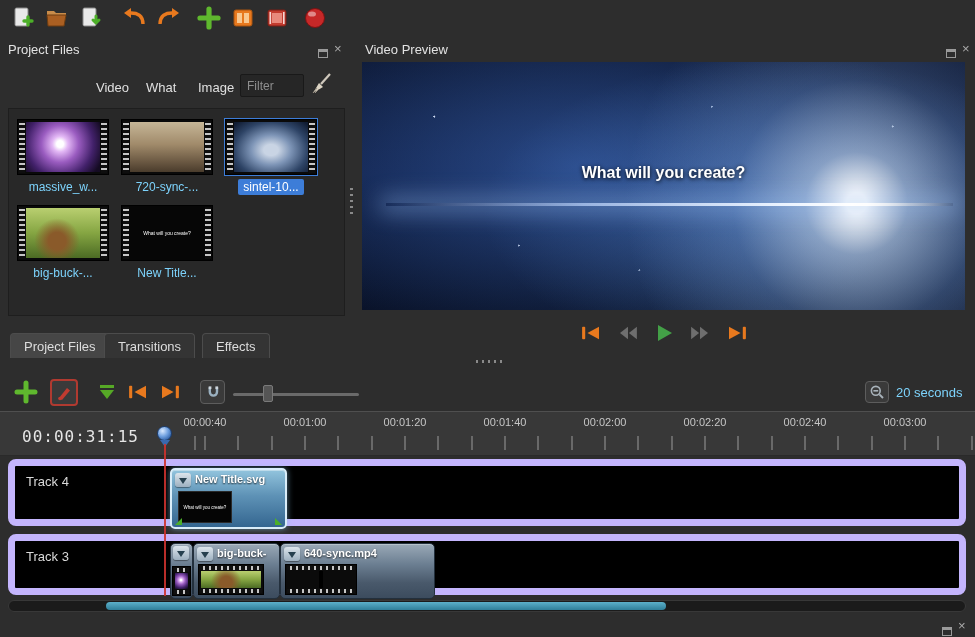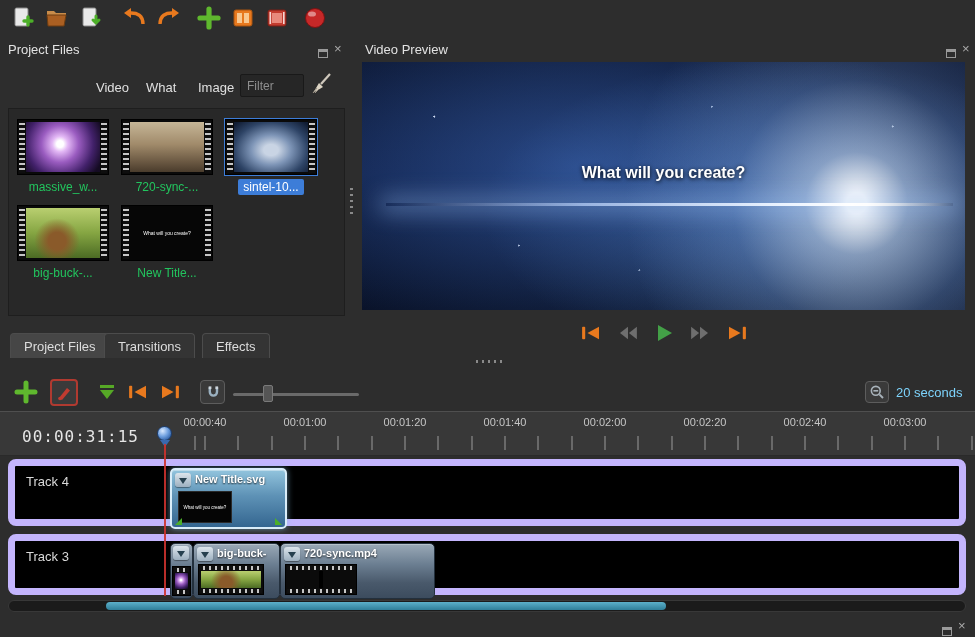--- a/index.html
+++ b/index.html
@@ -16,21 +16,21 @@
   .btn{background:#454545;border:1px solid #606060;border-radius:3px;color:#ececec;font-size:13px;padding:4px 11px;display:inline-block;cursor:pointer;}
   .flatbtn{color:#e0e0e0;font-size:13px;padding:5px 6px;display:inline-block;cursor:pointer;}
   .filter-input{position:absolute;background:#262626;border:1px solid #191919;border-radius:2px;color:#ccc;font-size:12px;padding:3px 6px;width:64px;height:23px;outline:none;}
   .filter-input::placeholder{color:#8e8e8e;}
   .thumbs{position:absolute;background:#282828;border:1px solid #1e1e1e;}
   .pf-item{position:absolute;width:100px;text-align:center;cursor:pointer;}
   .film-v{position:relative;width:92px;height:56px;margin:0 auto;background:#0a0a0a;border:1px solid #000;}
   .film-v::before,.film-v::after{content:"";position:absolute;top:1px;bottom:1px;width:6px;background:repeating-linear-gradient(180deg,#0e0e0e 0 2px,#c6c6c6 2px 4px,#0e0e0e 4px 5px);}
   .film-v::before{left:1px}.film-v::after{right:1px}
   .film-v .img{position:absolute;left:8px;right:8px;top:2px;bottom:2px;}
-  .pf-label{font-size:12px;color:#22c55e;margin-top:4px;display:inline-block;padding:1px 5px;border-radius:2px;white-space:nowrap;}
+  .pf-label{font-size:12px;color:#7dd3fc;margin-top:4px;display:inline-block;padding:1px 5px;border-radius:2px;white-space:nowrap;}
   .pf-label.sel{background:#3d7dd8;color:#fff;}
   .tab{position:absolute;height:25px;padding:5px 13px;font-size:13px;color:#ddd;background:#343434;border:1px solid #4c4c4c;border-bottom:none;border-radius:4px 4px 0 0;cursor:pointer;}
   .tab.active{background:#464646;}
   
   .img-massive{background:radial-gradient(circle at 46% 44%,#ffffff 0 7%,#e3b8f5 16%,#9a5cc0 38%,#42216a 68%,#140b22 92%);}
   .img-720{background:linear-gradient(180deg,#c6b697 0%,#a08a6a 45%,#6a5842 80%,#4a3c2c 100%);}
   .img-sintel{background:radial-gradient(ellipse at 50% 56%,#c9d4e4 0 14%,#7d94b6 38%,#2e4466 70%,#101c33 95%);}
   .img-bigbuck{background:radial-gradient(circle at 42% 66%,#8a5a2a 0 16%,transparent 42%),linear-gradient(180deg,#b9cf70 0%,#85a542 50%,#4c6b24 100%);}
   .img-title{background:#060606;display:flex;align-items:center;justify-content:center;}
   .img-room{background:linear-gradient(180deg,#b9bdc4 0%,#8d9199 55%,#5b5f67 100%);}
@@ -309,21 +309,21 @@
     </div>
     <div class="clip" style="left:178px;top:2px;width:87px;height:56px;">
       <span class="chev"></span>
       <span class="clip-label">big-buck-</span>
       <div class="film-h" style="left:4px;bottom:3px;width:66px;height:31px;">
           <div class="img img-bigbuck"></div>
         </div>
     </div>
     <div class="clip" style="left:265px;top:2px;width:155px;height:56px;">
       <span class="chev"></span>
-      <span class="clip-label">720-sync.mp4</span>
+      <span class="clip-label">640-sync.mp4</span>
       <div class="film-h" style="left:4px;bottom:3px;width:72px;height:31px;">
           <div class="img img-720 two-frame" style="background-blend-mode:normal;"></div>
         </div>
     </div>
   </div>
 
   <div class="playhead-line" style="left:164px;top:444px;height:152px;"></div>
 
   <div class="scroll-track" style="left:8px;top:600px;width:958px;height:12px;">
     <div class="scroll-thumb" style="left:97px;top:1px;width:560px;height:8px;"></div>

